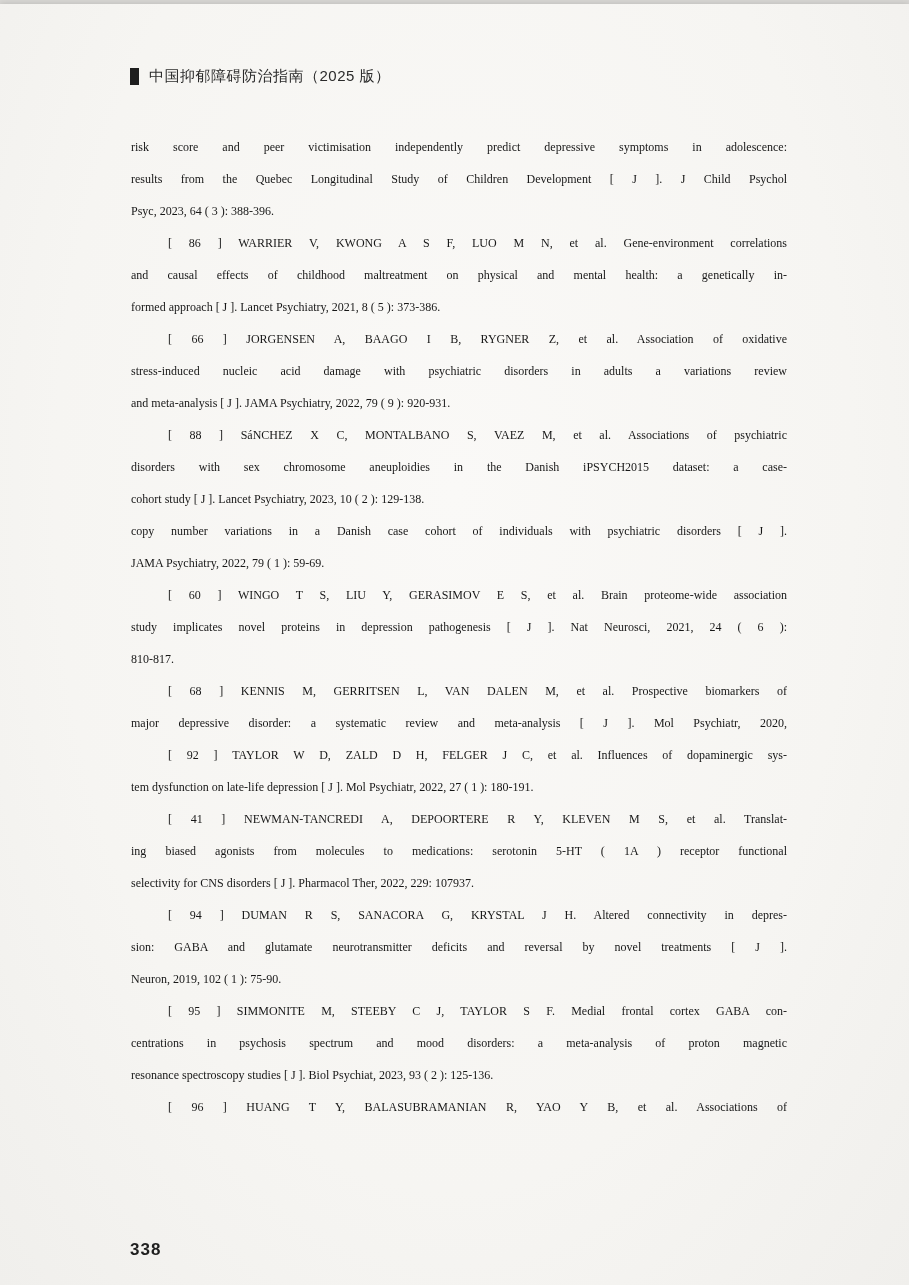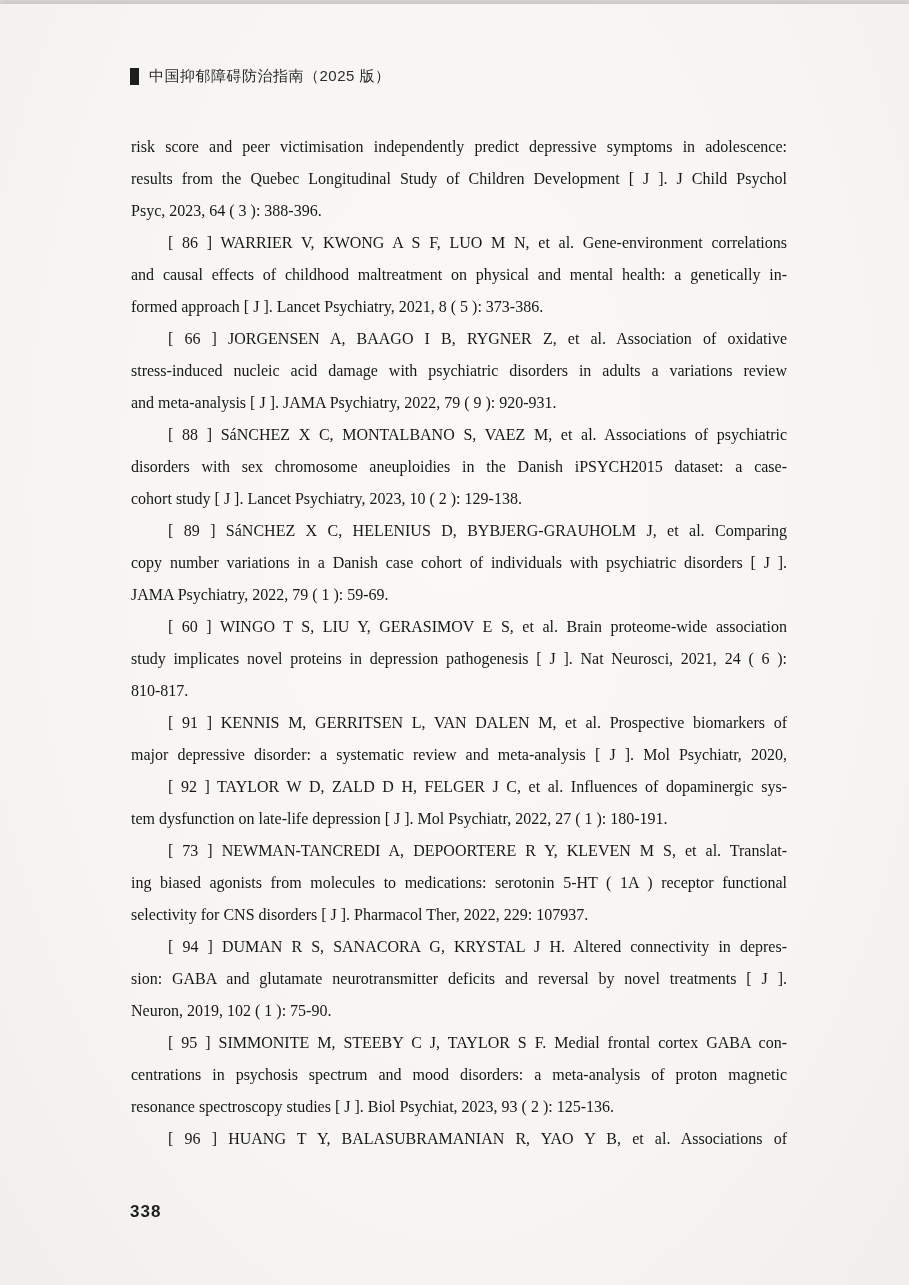--- a/index.html
+++ b/index.html
@@ -36,37 +36,37 @@
     font-size: 15px;
     color: #2b2b2b;
     letter-spacing: 0.5px;
     white-space: nowrap;
   }
   .refs {
     position: absolute;
     left: 131px;
     top: 127px;
     width: 656px;
-    font-size: 16px;
+    font-size: 12px;
     color: #171717;
   }
   .line {
     height: 32px;
     line-height: 32px;
     white-space: nowrap;
     text-align: justify;
     text-align-last: justify;
     overflow: visible;
   }
   .line.last { text-align-last: left; }
   .line.indent { padding-left: 37px; }
   .page-number {
     position: absolute;
     left: 130px;
-    top: 1198px;
+    top: 1236px;
     font-family: "Liberation Sans", sans-serif;
     font-size: 17px;
     font-weight: bold;
     color: #1f1f1f;
     letter-spacing: 1px;
     text-align: right;
   }
 </style>
 </head>
 <body>
@@ -98,43 +98,42 @@
       <div class="line last">and meta-analysis [ J ]. JAMA Psychiatry, 2022, 79 ( 9 ): 920-931.</div>
     </div>
 
     <div class="para">
       <div class="line indent">[ 88 ] SáNCHEZ X C, MONTALBANO S, VAEZ M, et al. Associations of psychiatric</div>
       <div class="line">disorders with sex chromosome aneuploidies in the Danish iPSYCH2015 dataset: a case-</div>
       <div class="line last">cohort study [ J ]. Lancet Psychiatry, 2023, 10 ( 2 ): 129-138.</div>
     </div>
 
     <div class="para">
-      <div class="line indent">[ 89 ] SáNCHEZ X C, HELENIUS D, BYBJERG-GRAUHOLM J, et al. Comparing</div>
       <div class="line">copy number variations in a Danish case cohort of individuals with psychiatric disorders [ J ].</div>
       <div class="line last">JAMA Psychiatry, 2022, 79 ( 1 ): 59-69.</div>
     </div>
 
     <div class="para">
       <div class="line indent">[ 60 ] WINGO T S, LIU Y, GERASIMOV E S, et al. Brain proteome-wide association</div>
       <div class="line">study implicates novel proteins in depression pathogenesis [ J ]. Nat Neurosci, 2021, 24 ( 6 ):</div>
       <div class="line last">810-817.</div>
     </div>
 
     <div class="para">
-      <div class="line indent">[ 91 ] KENNIS M, GERRITSEN L, VAN DALEN M, et al. Prospective biomarkers of</div>
+      <div class="line indent">[ 68 ] KENNIS M, GERRITSEN L, VAN DALEN M, et al. Prospective biomarkers of</div>
       <div class="line">major depressive disorder: a systematic review and meta-analysis [ J ]. Mol Psychiatr, 2020,</div>
     </div>
 
     <div class="para">
       <div class="line indent">[ 92 ] TAYLOR W D, ZALD D H, FELGER J C, et al. Influences of dopaminergic sys-</div>
       <div class="line last">tem dysfunction on late-life depression [ J ]. Mol Psychiatr, 2022, 27 ( 1 ): 180-191.</div>
     </div>
 
     <div class="para">
-      <div class="line indent">[ 73 ] NEWMAN-TANCREDI A, DEPOORTERE R Y, KLEVEN M S, et al. Translat-</div>
+      <div class="line indent">[ 41 ] NEWMAN-TANCREDI A, DEPOORTERE R Y, KLEVEN M S, et al. Translat-</div>
       <div class="line">ing biased agonists from molecules to medications: serotonin 5-HT ( 1A ) receptor functional</div>
       <div class="line last">selectivity for CNS disorders [ J ]. Pharmacol Ther, 2022, 229: 107937.</div>
     </div>
 
     <div class="para">
       <div class="line indent">[ 94 ] DUMAN R S, SANACORA G, KRYSTAL J H. Altered connectivity in depres-</div>
       <div class="line">sion: GABA and glutamate neurotransmitter deficits and reversal by novel treatments [ J ].</div>
       <div class="line last">Neuron, 2019, 102 ( 1 ): 75-90.</div>
     </div>
 

